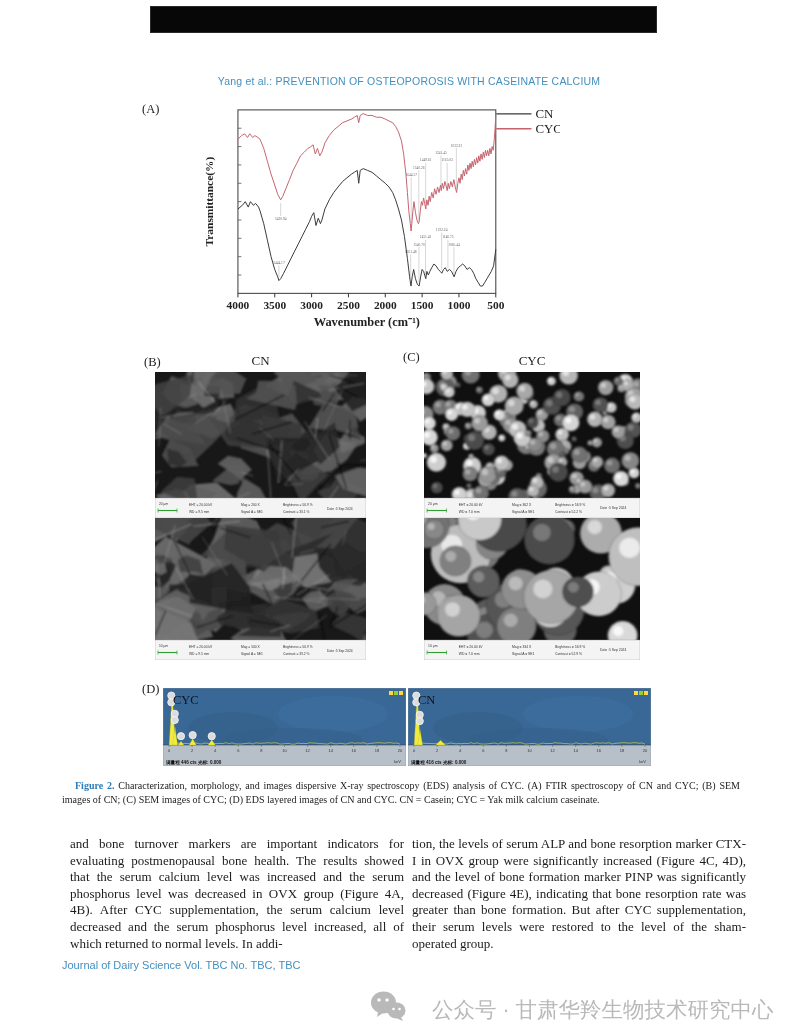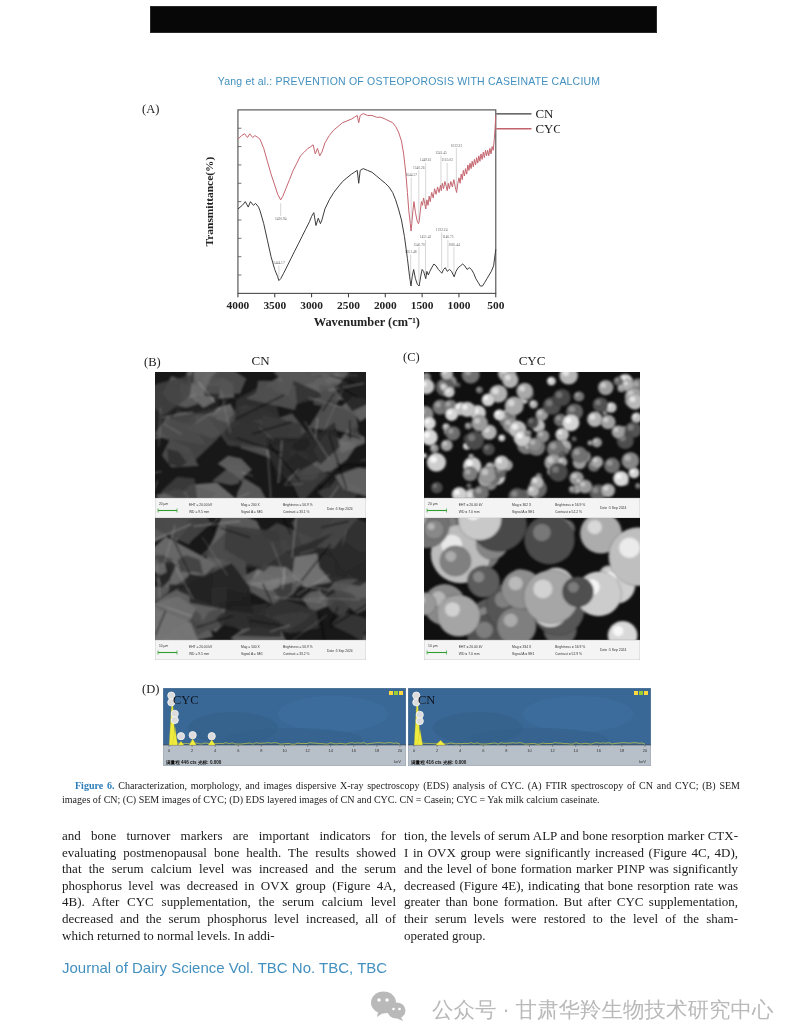--- a/index.html
+++ b/index.html
@@ -13,26 +13,26 @@
   .ptitle{position:absolute;font-size:13px;color:#222;text-align:center;font-family:"Liberation Serif",serif;}
   .chart-host{position:absolute;left:0;top:0;width:420px;height:240px;}
   .chart-host svg{display:block;width:100%;height:100%;}
   .semfig{position:absolute;background:#111;}
   .semfig svg{display:block;}
   .eds{position:absolute;width:243px;height:78px;}
   .eds svg{display:block;width:100%;height:100%;}
   .caption{position:absolute;left:62px;top:779px;width:678px;margin:0;font-size:10px;line-height:1.38;
         text-align:justify;text-indent:13px;color:#1c1c1c;}
   .figlabel{color:#2b7cb8;font-weight:bold;}
-  .bodycol{position:absolute;top:828px;width:334px;margin:0;font-size:13px;line-height:16.6px;
+  .bodycol{position:absolute;top:828px;width:334px;margin:8px;font-size:13px;line-height:16.6px;
         text-align:justify;color:#1b1b1b;}
   .col-left{left:62px;}
   .col-right{left:404px;}
   .footer{position:absolute;left:62px;top:959px;font-family:"Liberation Sans",sans-serif;
-        font-size:15px;color:#4390bf;}
+        font-size:11px;color:#4390bf;}
   .watermark{position:absolute;left:370px;top:986px;width:424px;height:46px;display:flex;
         align-items:center;gap:26px;color:#b9b9b9;font-family:"Liberation Sans",sans-serif;font-size:21.5px;}
   .watermark .wicon{flex:0 0 auto;}
 </style>
 </head>
 <body>
 
 <div class="page">
 
   <div class="redact"></div>
@@ -887,21 +887,21 @@
           <text x="238" y="75" font-size="4" font-family="&quot;Liberation Sans&quot;,sans-serif" fill="#333" text-anchor="end">keV</text>
           <text x="3" y="75.5" font-size="4.6" font-family="&quot;Liberation Sans&quot;,sans-serif" fill="#111" font-weight="bold">满量程 416 cts 光标: 0.000</text>
           <text x="10" y="16" font-size="12.5" font-family="&quot;Liberation Serif&quot;,serif" fill="#0d1420">CN</text>
           <rect x="226" y="3" width="4" height="4" fill="#ffd83d"></rect>
           <rect x="231" y="3" width="4" height="4" fill="#9acd32"></rect>
           <rect x="236" y="3" width="4" height="4" fill="#ffd83d"></rect>
         </svg>
       </div>
   </section>
 
-  <p class="caption"><span class="figlabel">Figure 6.</span> <span>Characterization, morphology, and images dispersive X-ray spectroscopy (EDS) analysis of CYC. (A) FTIR spectroscopy of CN and CYC; (B) SEM images of CN; (C) SEM images of CYC; (D) EDS layered images of CN and CYC. CN = Casein; CYC = Yak milk calcium caseinate.</span></p>
+  <p class="caption"><span class="figlabel">Figure 2.</span> <span>Characterization, morphology, and images dispersive X-ray spectroscopy (EDS) analysis of CYC. (A) FTIR spectroscopy of CN and CYC; (B) SEM images of CN; (C) SEM images of CYC; (D) EDS layered images of CN and CYC. CN = Casein; CYC = Yak milk calcium caseinate.</span></p>
 
   <p class="bodycol col-left">and bone turnover markers are important indicators for evaluating postmenopausal bone health. The results showed that the serum calcium level was increased and the serum phosphorus level was decreased in OVX group (Figure 4A, 4B). After CYC supplementation, the serum calcium level decreased and the serum phosphorus level increased, all of which returned to normal levels. In addi-</p>
   <p class="bodycol col-right">tion, the levels of serum ALP and bone resorption marker CTX-I in OVX group were significantly increased (Figure 4C, 4D), and the level of bone formation marker PINP was significantly decreased (Figure 4E), indicating that bone resorption rate was greater than bone formation. But after CYC supplementation, their serum levels were restored to the level of the sham-operated group.</p>
 
   <div class="footer">Journal of Dairy Science Vol. TBC No. TBC, TBC</div>
 
   <div class="watermark">
     <span class="wicon">
       <svg width="36" height="32" viewBox="0 0 36 32">
         <ellipse cx="13.5" cy="12.5" rx="12.5" ry="11" fill="#b9b9b9"></ellipse>

